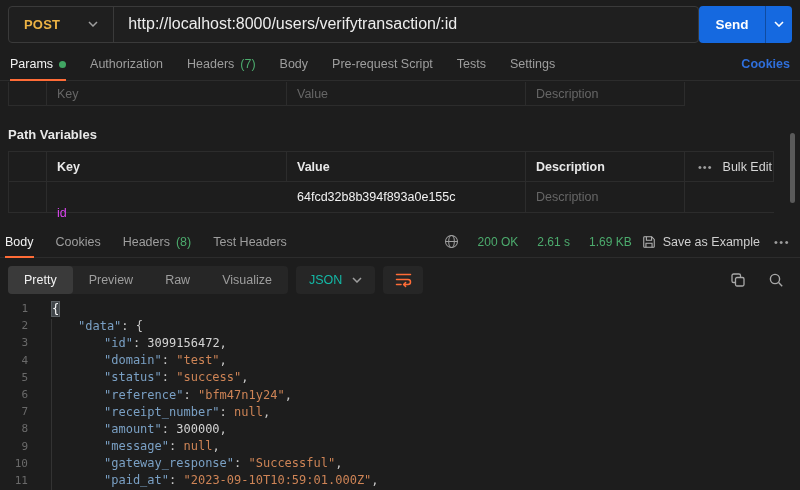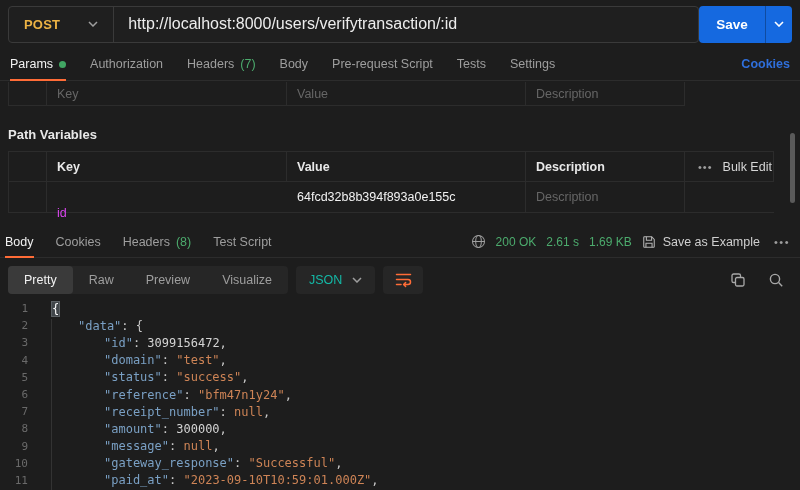--- a/index.html
+++ b/index.html
@@ -52,21 +52,21 @@
   .cell-value { color:#f2f2f2; }
   .cell-ph { color:#666; }
   .actions-cell { gap:10px; padding-left:13px; }
   .mini-dots { color:#9e9e9e; font-size:11px; letter-spacing:1px; font-weight:400; }
   .bulk { color:#d6d6d6; font-size:12.5px; font-weight:400; cursor:pointer; }
   #scroll-thumb { position:absolute; left:790px; top:133px; width:5px; height:70px; background:#5a5a5a; border-radius:3px; cursor:grab; }
 
   
   #resp-header { position:absolute; top:226px; left:0; right:0; height:32px; display:flex; align-items:center; gap:22px; padding:0 10px 0 5px; font-size:12.5px; color:#9e9e9e; border-bottom:1px solid #2c2c2c; }
   .resp-meta { margin-left:auto; display:flex; align-items:center; gap:10px; font-size:12px; }
-  .green { color:#4cab6d; }
+  .green { color:#4cab6d;margin-left:9px; }
   .meta-label { color:#cfcfcf; font-size:12.5px; }
   .save-group { display:flex; align-items:center; gap:7px; cursor:pointer; }
   .more-dots { color:#9e9e9e; font-size:11px; letter-spacing:1.5px; cursor:pointer; padding-left:4px; }
 
   
   #resp-toolbar { position:absolute; top:259px; left:0; right:0; height:41px; display:flex; align-items:center; padding:0 8px; gap:8px; }
   .seg { display:flex; background:#262626; border-radius:4px; height:28px; align-items:center; }
   .seg-item { padding:0 16px; height:28px; line-height:28px; font-size:12.5px; color:#9e9e9e; border-radius:4px; cursor:pointer; }
   .seg-item.active { background:#3a3a3a; color:#f2f2f2; }
   .dd { height:28px; background:#262626; border-radius:4px; display:flex; align-items:center; gap:10px; padding:0 13px; font-size:12.5px; color:#14b8a6; cursor:pointer; }
@@ -97,21 +97,21 @@
       <span>
         <svg width="10" height="6" viewBox="0 0 10 6">
             <path d="M1 1l4 4 4-4" stroke="#9e9e9e" stroke-width="1.5" fill="none"></path>
           </svg>
       </span>
     </div>
     <div class="sep-v"></div>
     <div class="url-text">http://localhost:8000/users/verifytransaction/:id</div>
   </div>
   <div class="send-btn">
-    <div class="send-main">Save</div>
+    <div class="send-main">Send</div>
     <div class="send-div"></div>
     <div class="send-caret">
       <span>
         <svg width="10" height="6" viewBox="0 0 10 6">
             <path d="M1 1l4 4 4-4" stroke="#ffffff" stroke-width="1.6" fill="none"></path>
           </svg>
       </span>
     </div>
   </div>
 </div>
@@ -180,21 +180,21 @@
     <span class="underline"></span>
   </div>
   <div class="tab">
     <span>Cookies</span>
   </div>
   <div class="tab">
     <span>Headers</span>
     <span class="count-green">(8)</span>
   </div>
   <div class="tab">
-    <span>Test Script</span>
+    <span>Test Headers</span>
   </div>
 
   <div class="resp-meta">
     <span>
       <svg width="15" height="15" viewBox="0 0 16 16" fill="none" stroke="#9e9e9e" stroke-width="1.1">
         <circle cx="8" cy="8" r="6.4"></circle>
           <ellipse cx="8" cy="8" rx="3" ry="6.4"></ellipse>
           <path d="M1.6 8h12.8"></path>
       </svg>
     </span>
@@ -211,22 +211,22 @@
       </span>
       <span class="meta-label">Save as Example</span>
     </span>
     <span class="more-dots">•••</span>
   </div>
 </div>
 
 <div id="resp-toolbar">
   <div class="seg">
     <div class="seg-item active">Pretty</div>
+    <div class="seg-item">Preview</div>
     <div class="seg-item">Raw</div>
-    <div class="seg-item">Preview</div>
     <div class="seg-item">Visualize</div>
   </div>
   <div class="dd">
     <span>JSON</span>
     <span>
       <svg width="10" height="6" viewBox="0 0 10 6">
           <path d="M1 1l4 4 4-4" stroke="#9e9e9e" stroke-width="1.5" fill="none"></path>
         </svg>
     </span>
   </div>

